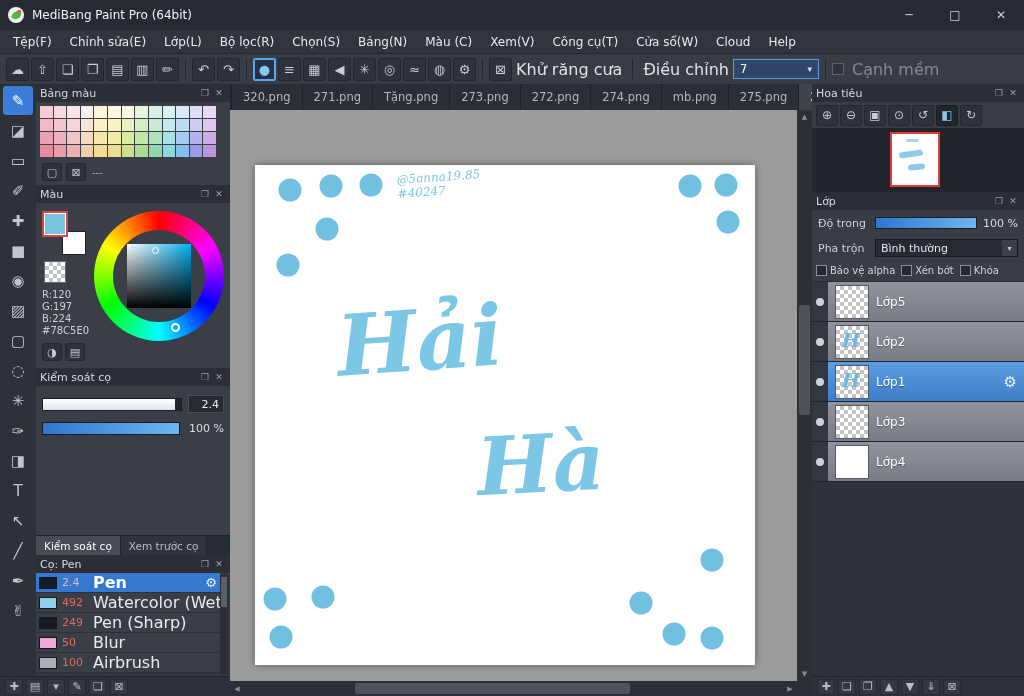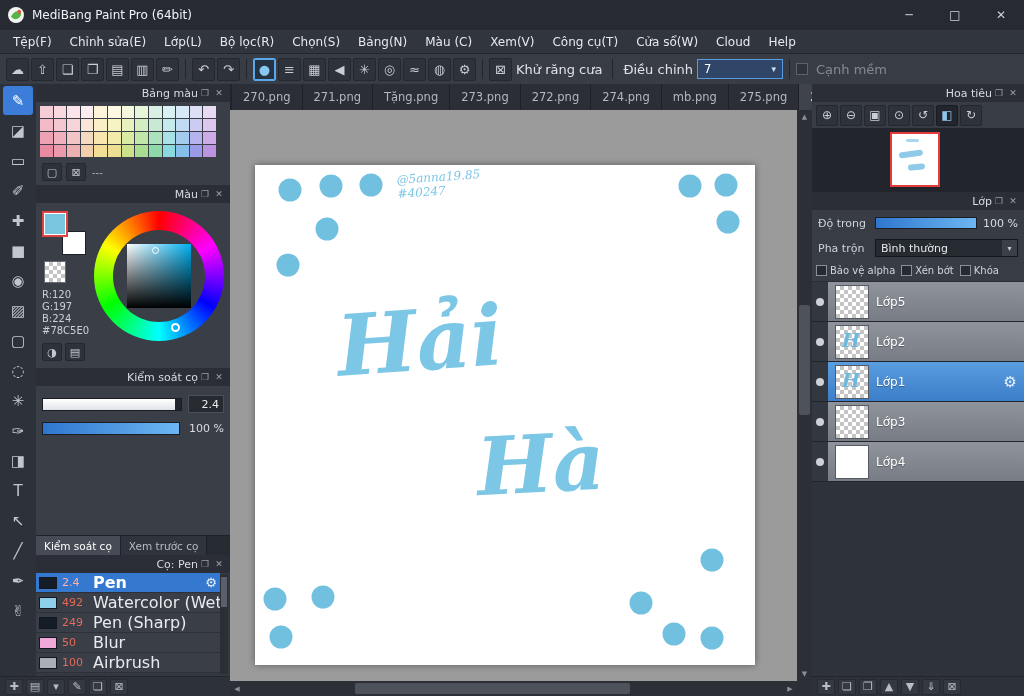--- a/index.html
+++ b/index.html
@@ -17,41 +17,41 @@
 
 .menubar{position:absolute;left:0;top:30px;width:100%;height:24px;background:#31353e;display:flex;align-items:center;padding:0 4px;border-bottom:1px solid #23262d}
 .menu-item{padding:0 9px;line-height:24px;font-size:12px;color:#e6e8ec;white-space:nowrap}
 
 
 .toolbar{position:absolute;left:0;top:54px;width:100%;height:30px;background:#383c45;display:flex;align-items:center;padding:0 6px}
 .tb-group{display:flex;gap:2px}
 .tb-btn{width:23px;height:23px;background:#2e323a;border:1px solid #24272e;border-radius:2px;display:flex;align-items:center;justify-content:center;color:#c9cdd4;font-size:13px;flex:none}
 .tb-btn.selected{border-color:#59a8ee;box-shadow:inset 0 0 0 1px #59a8ee;color:#86c8f0;background:#263242}
 .tb-sep{width:1px;height:20px;background:#23262d;margin:0 6px;flex:none}
-.tb-label{font-size:13px;color:#dfe2e8;margin:0 4px;white-space:nowrap}
+.tb-label{font-size:16px;color:#dfe2e8;margin:0 4px;white-space:nowrap}
 .tb-label.muted{opacity:.45}
 .combo{width:86px;height:20px;background:#2f4668;border:1px solid #5a9ae0;display:flex;align-items:center;padding:0 6px;color:#fff;font-size:11.5px}
 .combo .arr{margin-left:auto;font-size:9px;color:#cfe2f6}
 .cb{width:12px;height:12px;border:1px solid #8a8f98;background:#262a31;display:inline-block;flex:none;margin-right:4px}
 .cb.muted{opacity:.45}
 
 
 .tabbar{position:absolute;left:230px;top:84px;width:582px;height:26px;background:#20232a;display:flex;align-items:stretch;padding-left:2px}
 .tab{line-height:26px;padding:0 11px;background:#2b2e36;color:#b4b8c0;font-size:11.5px;border-right:1px solid #1d2026;white-space:nowrap}
 .tab.active{background:#3f434c;color:#fff}
 
 
 .toolcol{position:absolute;left:0;top:84px;width:36px;height:592px;background:#2d3139;display:flex;flex-direction:column;align-items:center;padding-top:2px;gap:1px}
 .tool{width:30px;height:29px;display:flex;align-items:center;justify-content:center;font-size:15px;color:#c2c7cf;border-radius:3px;flex:none}
 .tool.selected{background:#3b7dd8;color:#fff}
 
 
 .leftpanel{position:absolute;left:36px;top:84px;width:194px;height:592px;background:#3a3e47;display:flex;flex-direction:column}
 .phead{height:18px;background:#2b2e36;display:flex;align-items:center;flex:none;padding:0 4px}
-.ptitle{flex:1;text-align:right;font-size:11px;color:#d6dae0}
+.ptitle{flex:1;text-align:left;font-size:11px;color:#d6dae0}
 .pico{width:14px;text-align:center;font-size:9px;color:#9aa0a8}
 .pal-grid{position:relative;padding:4px 14px 4px 4px;display:grid;grid-template-columns:repeat(13,1fr);gap:1px;flex:none}
 .swatch{height:12px}
 .pal-scroll{position:absolute;right:2px;top:3px;width:8px;height:52px;background:#2c2f36}
 .pal-foot{display:flex;align-items:center;gap:4px;padding:2px 6px 4px;flex:none;height:24px}
 .mini-btn{width:20px;height:18px;background:#2e323a;border:1px solid #24272e;border-radius:2px;display:flex;align-items:center;justify-content:center;font-size:11px;color:#c4c8cf}
 .pal-dash{font-size:10px;color:#aab0b8;margin-left:2px}
 
 .color-body{position:relative;height:165px;flex:none}
 .fgbg{position:absolute;left:6px;top:8px;width:46px;height:46px}
@@ -421,21 +421,21 @@
 
       </div>
       </div>
     <div class="brush-scroll" style="position:absolute;left:184px;bottom:2px;top:auto;height:99px;">
         <span></span>
       </div>
   </div>
 
   <div class="tabbar">
 
-  <div class="tab">270.png</div>
+  <div class="tab">320.png</div>
       <div class="tab">271.png</div>
       <div class="tab">Tặng.png</div>
       <div class="tab">273.png</div>
       <div class="tab">272.png</div>
       <div class="tab">274.png</div>
       <div class="tab">mb.png</div>
       <div class="tab">275.png</div>
       <div class="tab active">276.png</div>
     </div>
 

